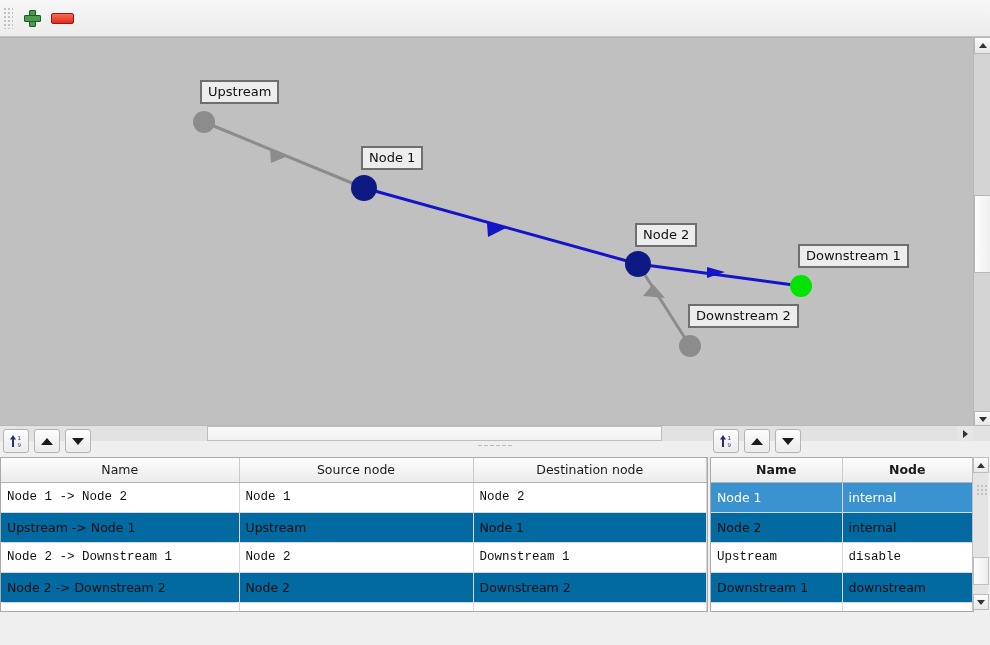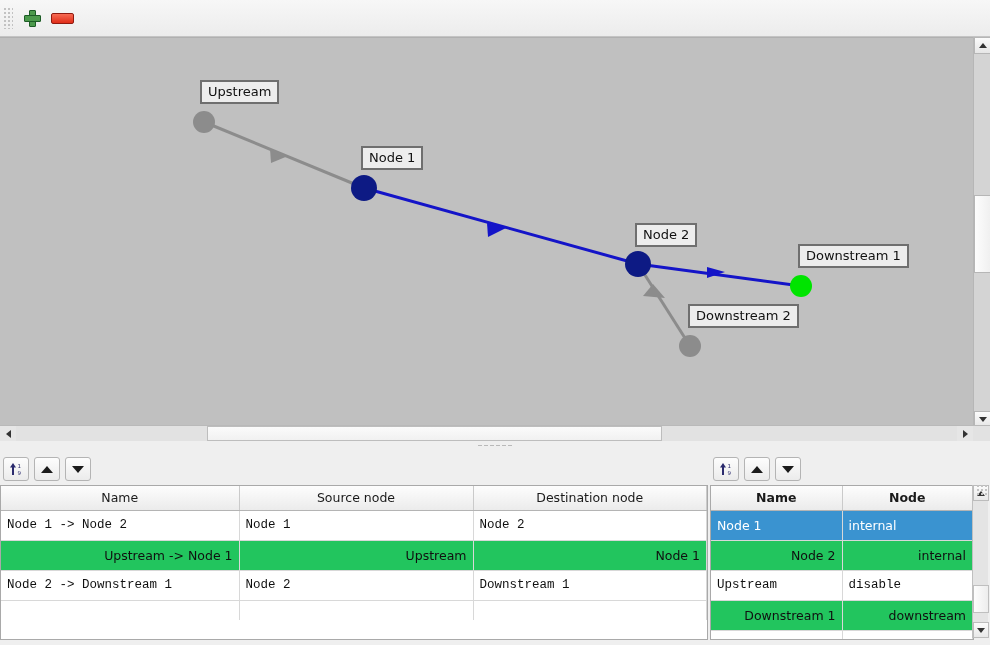--- a/index.html
+++ b/index.html
@@ -102,21 +102,21 @@
     position: absolute; left: 0; top: 441px; width: 990px; height: 9px; background: #efefef; cursor: ns-resize;
   }
   .splitter .grip {
     position: absolute; left: 50%; transform: translateX(-50%); top: 3px;
     width: 36px; height: 3px;
     background-image: radial-gradient(#b9b9b9 45%, transparent 46%);
     background-size: 6px 3px;
   }
 
   
-  .pane { position: absolute; top: 455px; }
+  .pane { position: absolute; top: 427px; }
   .pane-left  { left: 0;   width: 708px; }
   .pane-right { left: 710px; width: 280px; }
 
   .btnbar { display: flex; gap: 5px; padding: 2px 2px 4px 3px; }
   .sq-btn {
     width: 26px; height: 24px;
     background: linear-gradient(#fdfdfd, #ebebeb);
     border: 1px solid #b4b4b4; border-radius: 3px;
     display: flex; align-items: center; justify-content: center; cursor: pointer;
   }
@@ -137,21 +137,21 @@
     font-weight: normal; font-size: 12.5px; color: #1a1a1a;
     height: 24px; padding: 0 4px; text-align: center;
   }
   .tbl-right th { font-weight: bold; }
   td {
     border-right: 1px solid #d8d8d8; border-bottom: 1px solid #d8d8d8;
     height: 30px; padding: 0 6px; font-size: 12.5px; color: #101010;
     white-space: nowrap; overflow: hidden; text-overflow: ellipsis;
   }
   tr.odd  td { background: #ffffff; font-family: Liberation Mono, monospace; }
-  tr.even td { background: #22c55e; text-align: right; }
+  tr.even td { background: #0369a1; }
   tr.sel td { background: #3a93d0; color: #ffffff; }
   tr.empty td { height: 20px; border-bottom: none; background: #fff; }
 
   .rt-scroll {
     position: absolute; right: 0; top: 0; width: 16px; height: 153px;
     background: #e4e4e4; border-left: 1px solid #bfbfbf;
   }
   .rt-btn { position: absolute; left: 0; width: 16px; height: 16px; background: linear-gradient(#fbfbfb,#e8e8e8); border: 1px solid #bcbcbc; display:flex; align-items:center; justify-content:center; cursor:pointer;}
   .rt-up { top: 0; } .rt-dn { bottom: 0; }
   .rt-thumb { position: absolute; left: 0; top: 100px; width: 16px; height: 28px; background: linear-gradient(to right,#fdfdfd,#ededed); border: 1px solid #bfbfbf; cursor: pointer; }
@@ -287,20 +287,25 @@
           </tr>
           <tr class="even">
             <td>Upstream -&gt; Node 1</td>
             <td>Upstream</td>
             <td>Node 1</td>
           </tr>
           <tr class="odd">
             <td>Node 2 -&gt; Downstream 1</td>
             <td>Node 2</td>
             <td>Downstream 1</td>
+          </tr>
+          <tr class="even">
+            <td>Node 2 -&gt; Downstream 2</td>
+            <td>Node 2</td>
+            <td>Downstream 2</td>
           </tr>
           <tr class="empty">
             <td></td>
             <td></td>
             <td></td>
           </tr>
         </tbody>
       </table>
     </div>
   </div>

